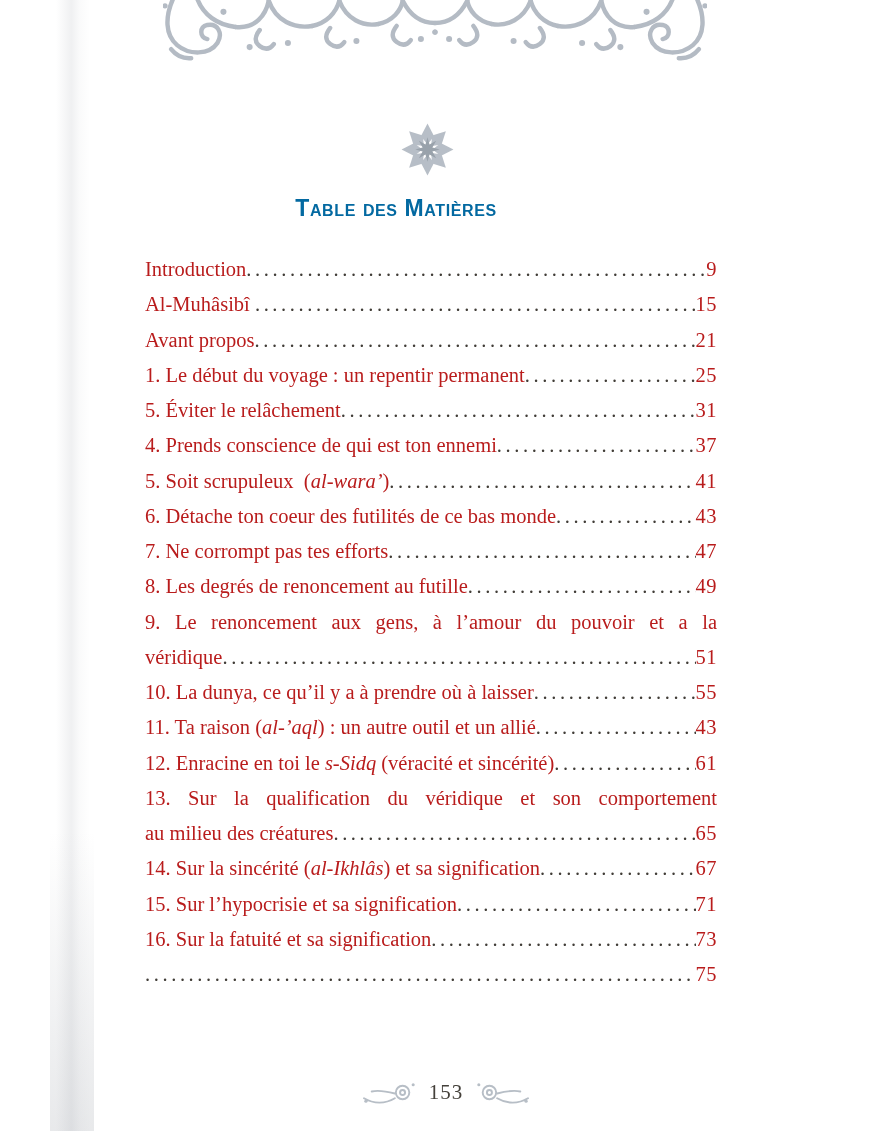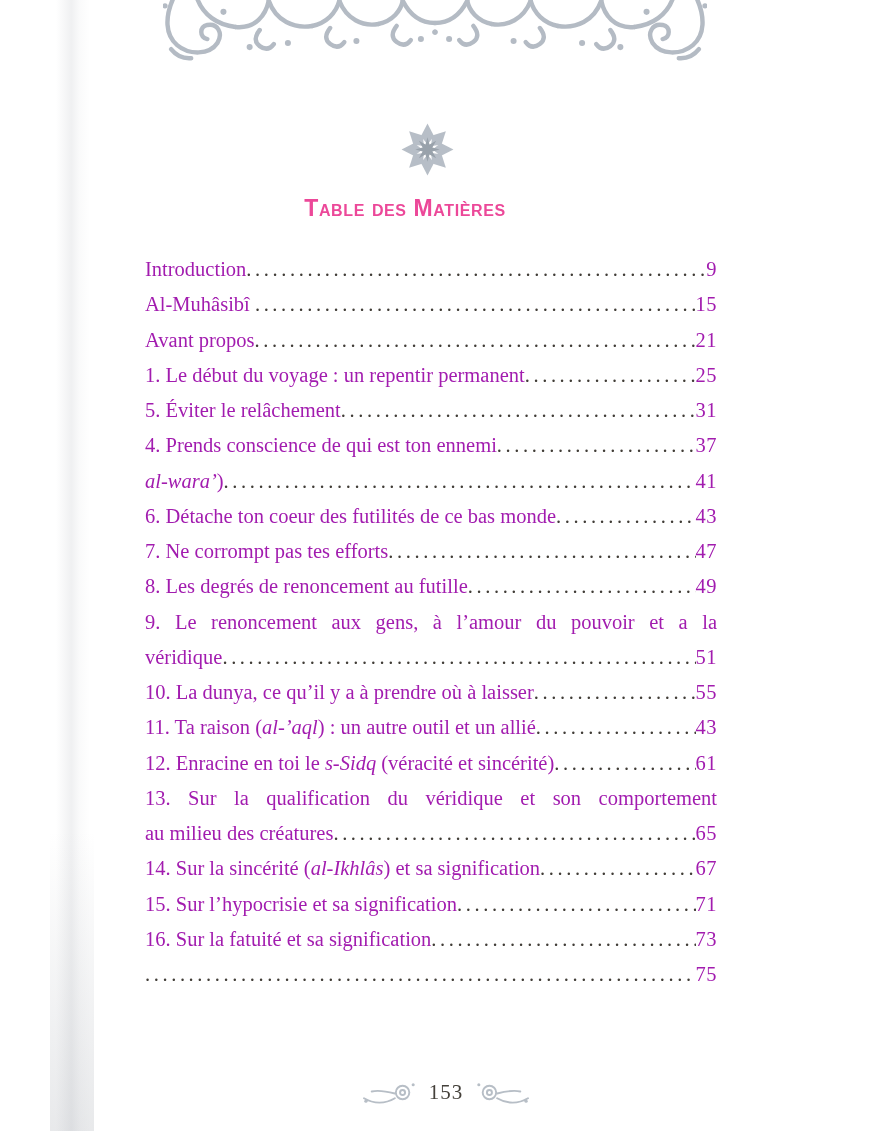--- a/index.html
+++ b/index.html
@@ -15,26 +15,26 @@
   .edge-shadow-bottom {
     position:absolute; left:50px; bottom:0; width:44px; height:300px;
     background:linear-gradient(to bottom, rgba(150,155,163,0) 0%, rgba(150,155,163,0.22) 100%);
   }
   .top-ornament { position:absolute; left:163px; top:-2px; width:544px; height:66px; }
   .rosette { position:absolute; left:399px; top:121px; width:57px; height:57px; }
   .page-title {
     position:absolute; left:0; top:195px; width:792px; text-align:center;
     font-family:"Liberation Sans","DejaVu Sans",sans-serif;
     font-weight:700; font-size:23px; font-variant:small-caps;
-    letter-spacing:0.6px; color:#ec4899;margin-left:9px;
+    letter-spacing:0.6px; color:#0369a1;
   }
   .toc { position:absolute; left:145px; top:252px; width:572px; }
   .row {
     display:flex; align-items:baseline; height:35.25px; line-height:35.25px;
-    font-size:20.5px; color:#a21caf;font-family:Liberation Serif, serif;
+    font-size:20.5px; color:#b91c1c;font-family:Liberation Serif, serif;
   }
   .t { white-space:pre; }
   .it { font-style:italic; }
   .wide { flex:1 1 100%; text-align:justify; text-align-last:justify; }
   .dots { flex:1 1 auto; overflow:hidden; white-space:nowrap; min-width:0; color:#413d37; }
   .dots::after {
     content:"........................................................................................................................";
     letter-spacing:3.6px;
   }
   .pg { white-space:pre; letter-spacing:0.5px; }
@@ -122,20 +122,21 @@
       <span class="t">5. Éviter le relâchement</span>
       <span class="dots"></span>
       <span class="pg">31</span>
     </div>
     <div class="row">
       <span class="t">4. Prends conscience de qui est ton ennemi</span>
       <span class="dots"></span>
       <span class="pg">37</span>
     </div>
     <div class="row">
+      <span class="t">5. Soit scrupuleux  (</span>
       <span class="t it">al-wara’</span>
       <span class="t">)</span>
       <span class="dots"></span>
       <span class="pg">41</span>
     </div>
     <div class="row">
       <span class="t">6. Détache ton coeur des futilités de ce bas monde</span>
       <span class="dots"></span>
       <span class="pg">43</span>
     </div>

